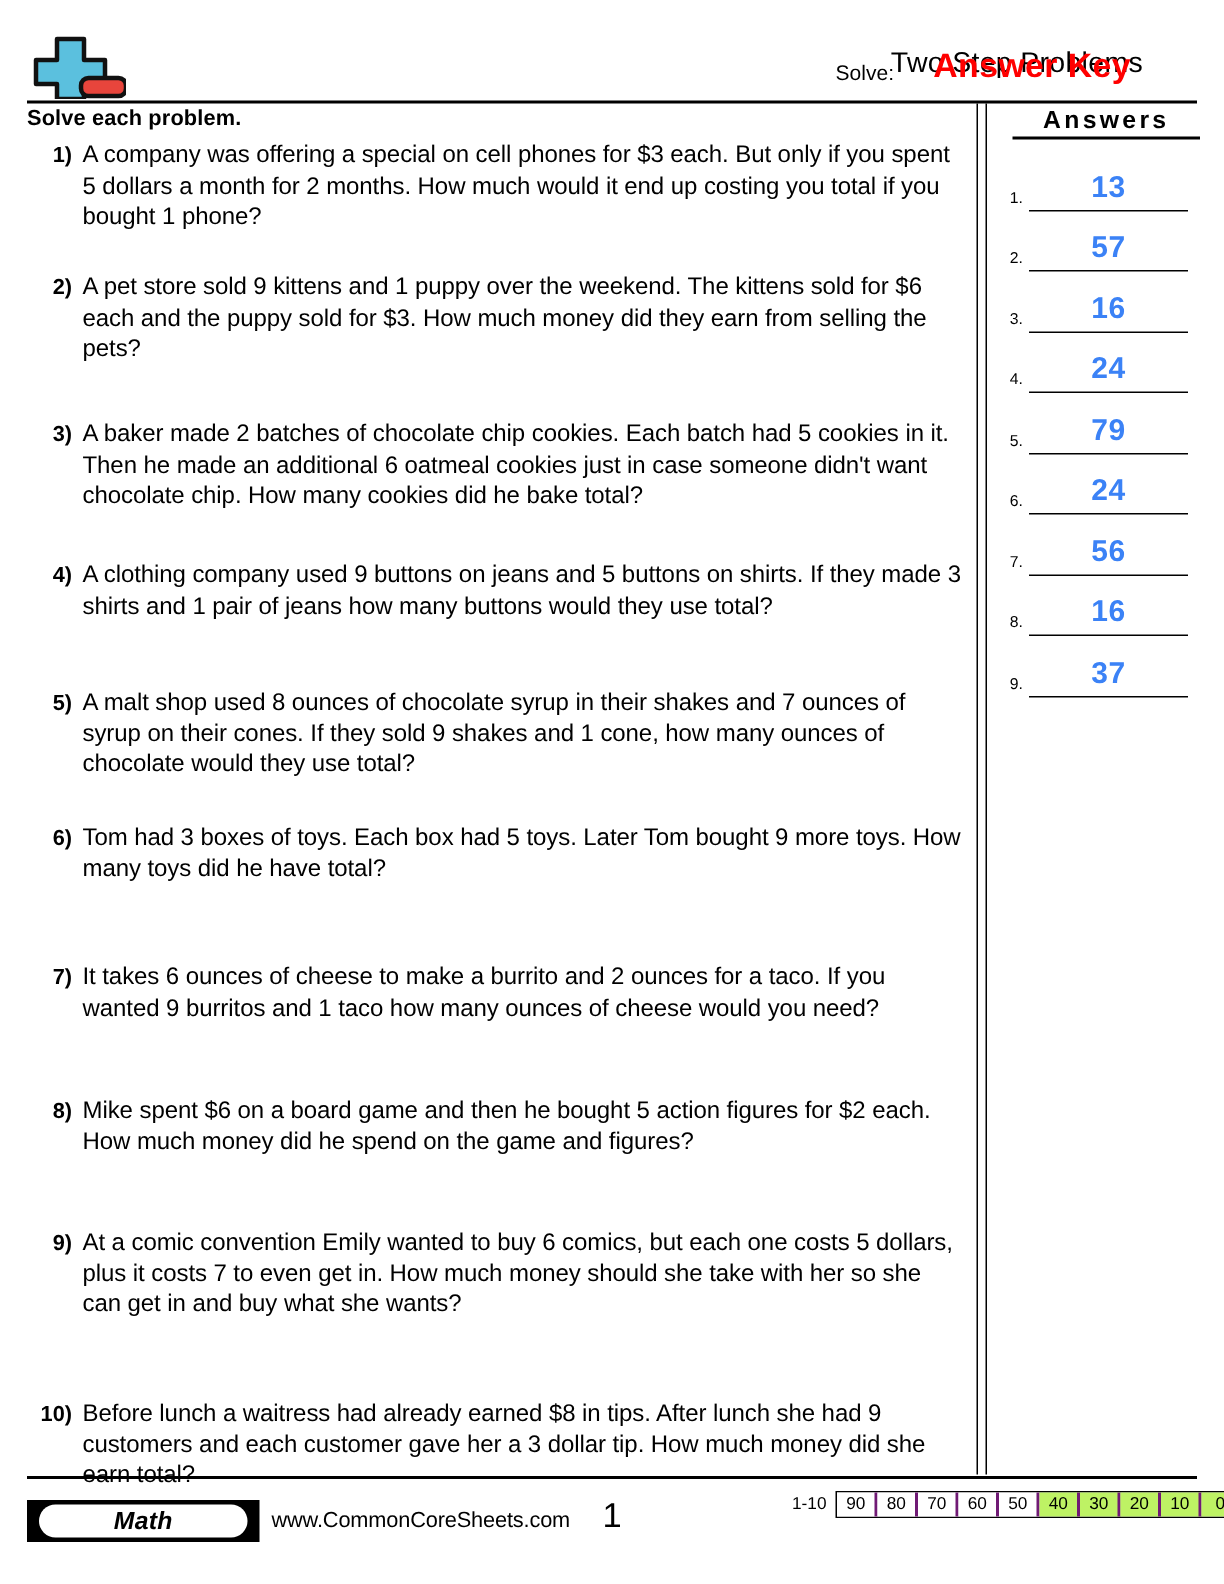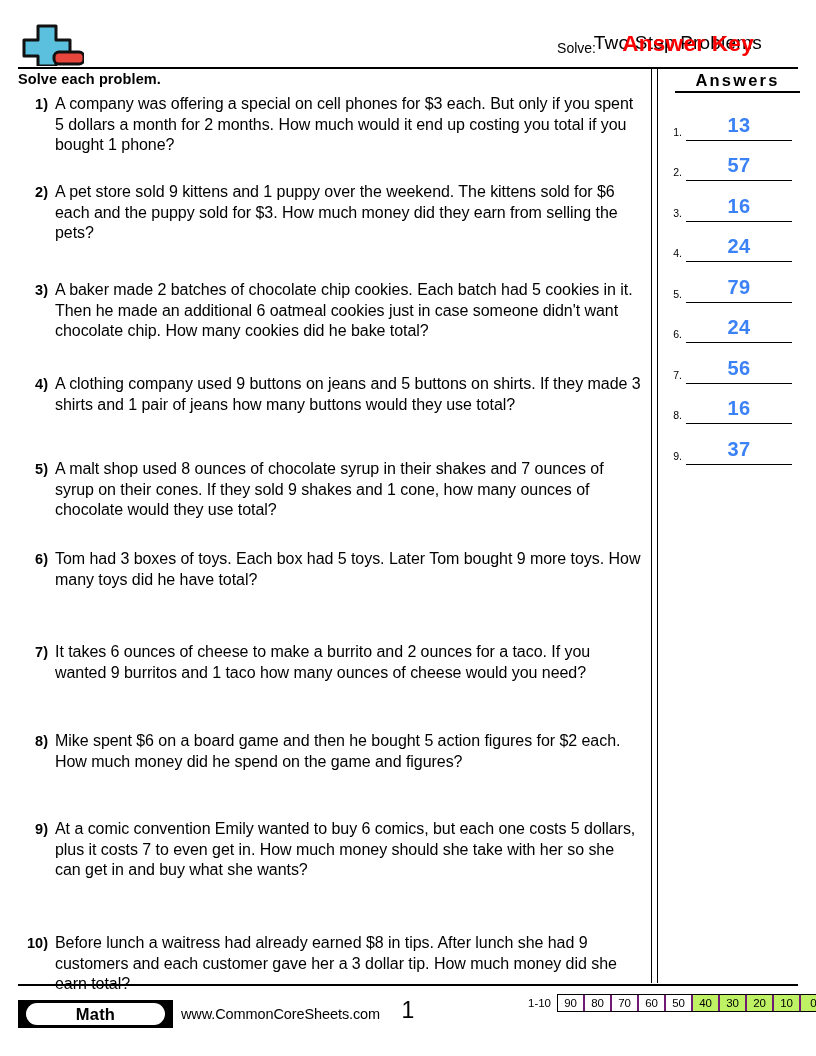--- a/index.html
+++ b/index.html
@@ -199,20 +199,21 @@
     height: 22px;
     background: #ffffff;
     border-radius: 11px;
     display: flex;
     align-items: center;
     justify-content: center;
     font-size: 16.5px;
     font-weight: bold;
     color: #000000;
     letter-spacing: .2px;
+    font-style: italic;
   }
   #site-url {
     position: absolute;
     left: 181px;
     top: 1006px;
     font-size: 14.5px;
     letter-spacing: -.1px;
   }
   #page-number {
     position: absolute;

